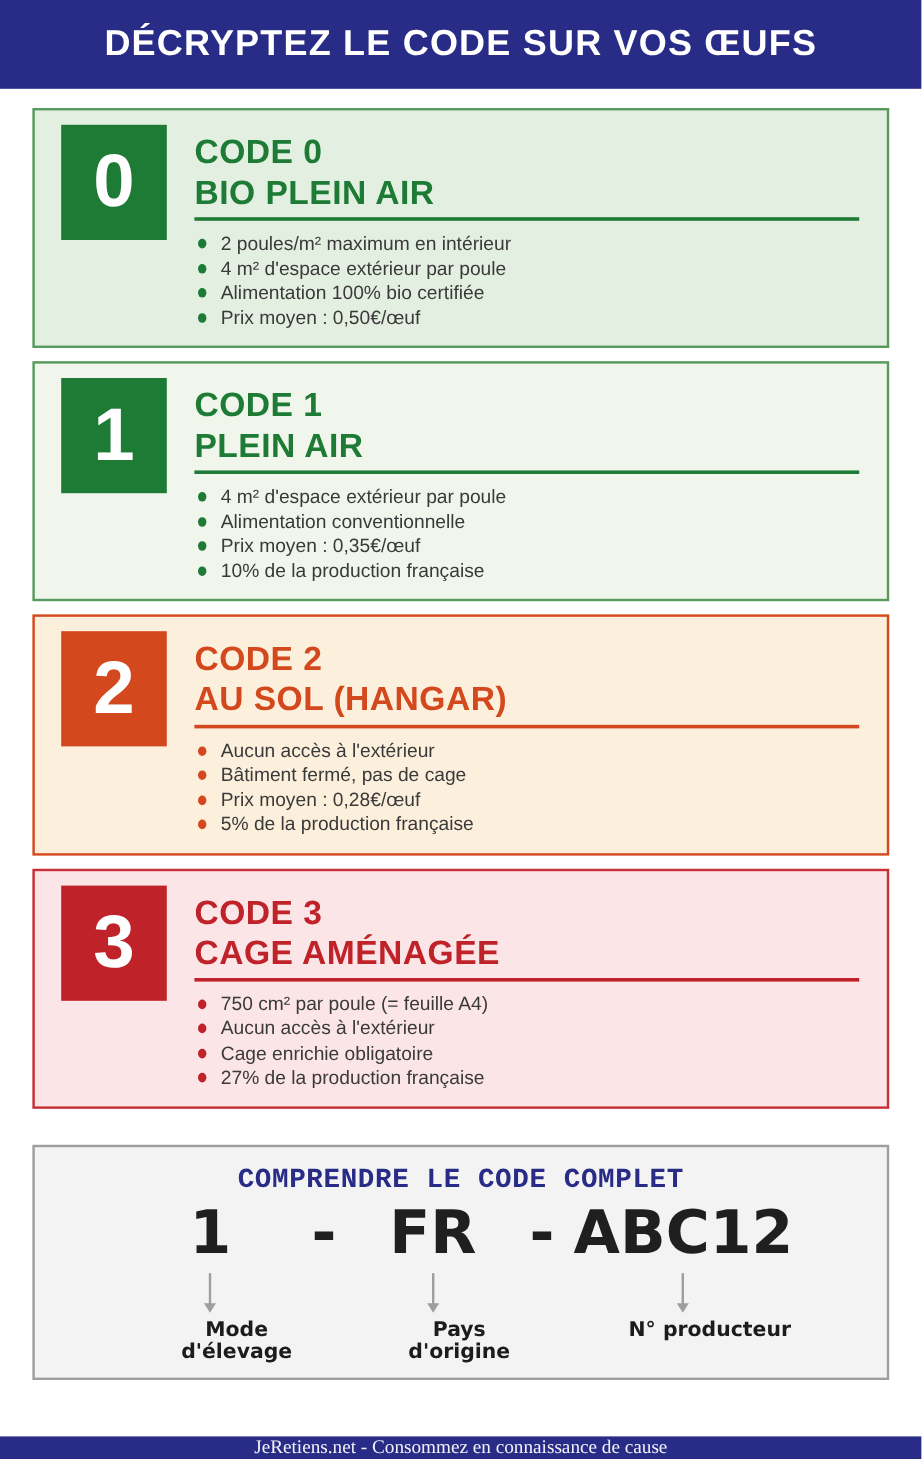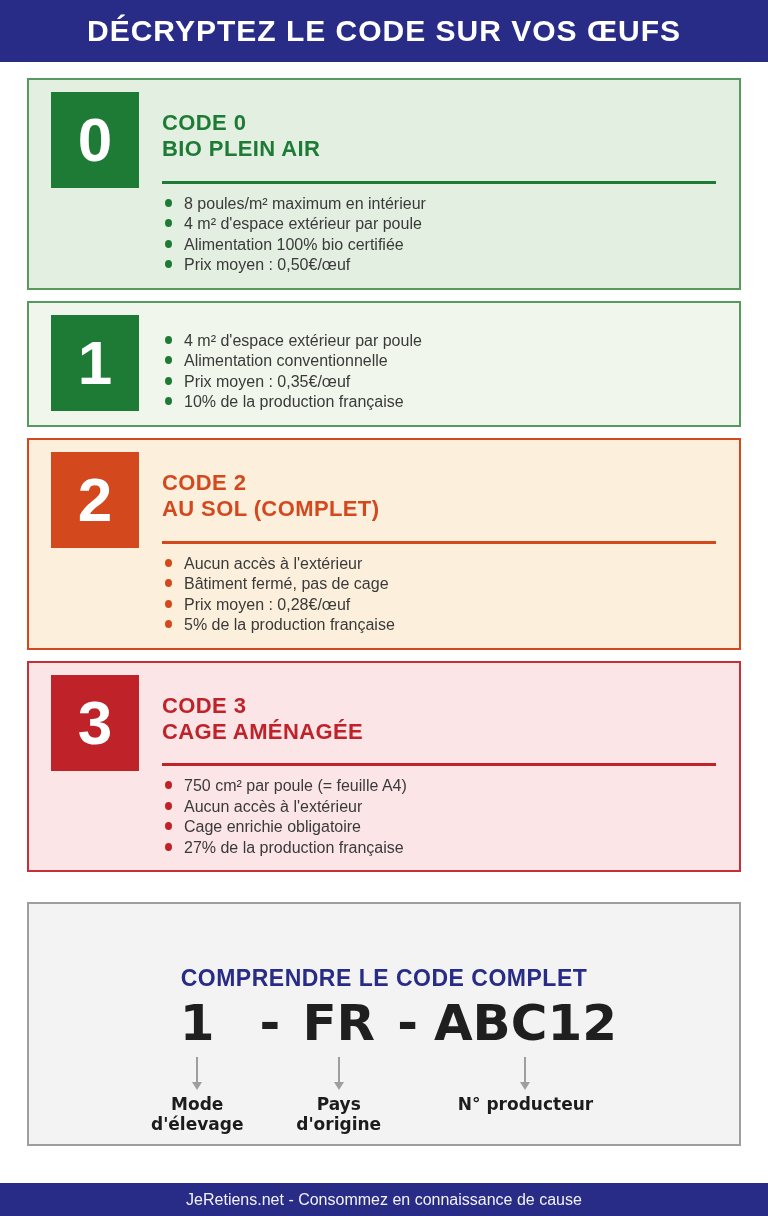--- a/index.html
+++ b/index.html
@@ -12,29 +12,29 @@
     font-family: "Liberation Sans", sans-serif;
   }
 
   
   .bar {
     background: #282c86;
     display: flex;
     align-items: center;
     justify-content: center;
   }
-  .header { height: 62px; }
+  .header { height: 74px; }
   .header-title {
     color: #ffffff;
     font-weight: bold;
     font-size: 30px;
     letter-spacing: 1px;
     white-space: nowrap;
   }
-  .footer { height: 33px; }
+  .footer { height: 19px; font-family: Liberation Serif, serif; }
   .footer-text {
     color: #f2f2f6;
     font-size: 16px;
   }
 
   
   .main { padding: 16px 27px 0; flex: 0 0 auto; }
 
   
   .card {
@@ -59,27 +59,26 @@
     font-weight: bold;
     font-size: 62px;
     line-height: 1;
   }
   .card-content {
     flex: 1;
     margin: 18px 23px 12px 23px;
   }
   .heading {
     color: var(--accent, #1e7b35);
-    font-size: 22px;
+    font-size: 28px;
     font-weight: bold;
     line-height: 1.2;
     letter-spacing: 0.4px;
     border-bottom: 3px solid var(--accent, #1e7b35);
-    padding-bottom: 18px;
-    margin-top: 12px;
+    padding-bottom: 4px;
   }
   .heading span { display: block; }
   .bullets {
     list-style: none;
     margin-top: 10px;
     color: #3a3a3a;
     font-size: 16px;
     line-height: 19px;
   }
   .bullets li {
@@ -105,22 +104,21 @@
     background: #f3f3f3;
     padding: 14px 10px 10px;
     text-align: center;
   }
   .decoder-title {
     color: #282c86;
     font-weight: bold;
     font-size: 23px;
     letter-spacing: 0.5px;
     margin-bottom: 4px;
-    font-family: Liberation Sans, sans-serif;
-    margin-top: 47px;
+    font-family: Liberation Mono, monospace;
   }
   .decoder-grid {
     display: grid;
     grid-template-columns: repeat(5, auto);
     justify-content: center;
     align-items: start;
     column-gap: 16px;
   }
   .code-seg, .code-sep {
     font-family: "DejaVu Sans", sans-serif;
@@ -148,21 +146,21 @@
   }
   .part-label {
     margin-top: 12px;
     font-family: "DejaVu Sans", sans-serif;
     font-weight: bold;
     font-size: 17px;
     line-height: 1.15;
     color: #1c1c1c;
     white-space: nowrap;
   }
-  .part-label span { display: block; }
+  .part-label span { display: block; margin-left: 44px; }
 
   .footer-wrap { margin-top: auto; }
 </style>
 </head>
 <body>
 
 <header class="bar header" style="background: rgb(40, 44, 134);">
   <h1 class="header-title">DÉCRYPTEZ LE CODE SUR VOS ŒUFS</h1>
 </header>
 
@@ -171,50 +169,54 @@
   <section class="card" style="--accent: #1e7b35; --bg: #e3efe0; --border: #579a5e;">
     <div class="square">
       <span class="num">0</span>
     </div>
     <div class="card-content">
       <h2 class="heading">
         <span>CODE 0</span>
         <span>BIO PLEIN AIR</span>
       </h2>
       <ul class="bullets">
-        <li><span>8 poules/m² maximum en intérieur</span></li>
+        <li><span>2 poules/m² maximum en intérieur</span></li>
         <li><span>4 m² d'espace extérieur par poule</span></li>
         <li><span>Alimentation 100% bio certifiée</span></li>
         <li><span>Prix moyen : 0,50€/œuf</span></li>
       </ul>
     </div>
   </section>
 
   <section class="card" style="--accent: #1e7b35; --bg: #f1f6ec; --border: #579a5e;">
     <div class="square">
       <span class="num">1</span>
     </div>
     <div class="card-content">
+      <h2 class="heading">
+        <span>CODE 1</span>
+        <span>PLEIN AIR</span>
+      </h2>
       <ul class="bullets">
         <li><span>4 m² d'espace extérieur par poule</span></li>
         <li><span>Alimentation conventionnelle</span></li>
         <li><span>Prix moyen : 0,35€/œuf</span></li>
         <li><span>10% de la production française</span></li>
       </ul>
     </div>
   </section>
 
   <section class="card" style="--accent: #d4481e; --bg: #fcf0dc; --border: #d4481e;">
     <div class="square">
       <span class="num">2</span>
     </div>
     <div class="card-content">
       <h2 class="heading">
         <span>CODE 2</span>
-        <span>AU SOL (COMPLET)</span>
+        <span>AU SOL (HANGAR)</span>
       </h2>
       <ul class="bullets">
         <li><span>Aucun accès à l'extérieur</span></li>
         <li><span>Bâtiment fermé, pas de cage</span></li>
         <li><span>Prix moyen : 0,28€/œuf</span></li>
         <li><span>5% de la production française</span></li>
       </ul>
     </div>
   </section>
 

